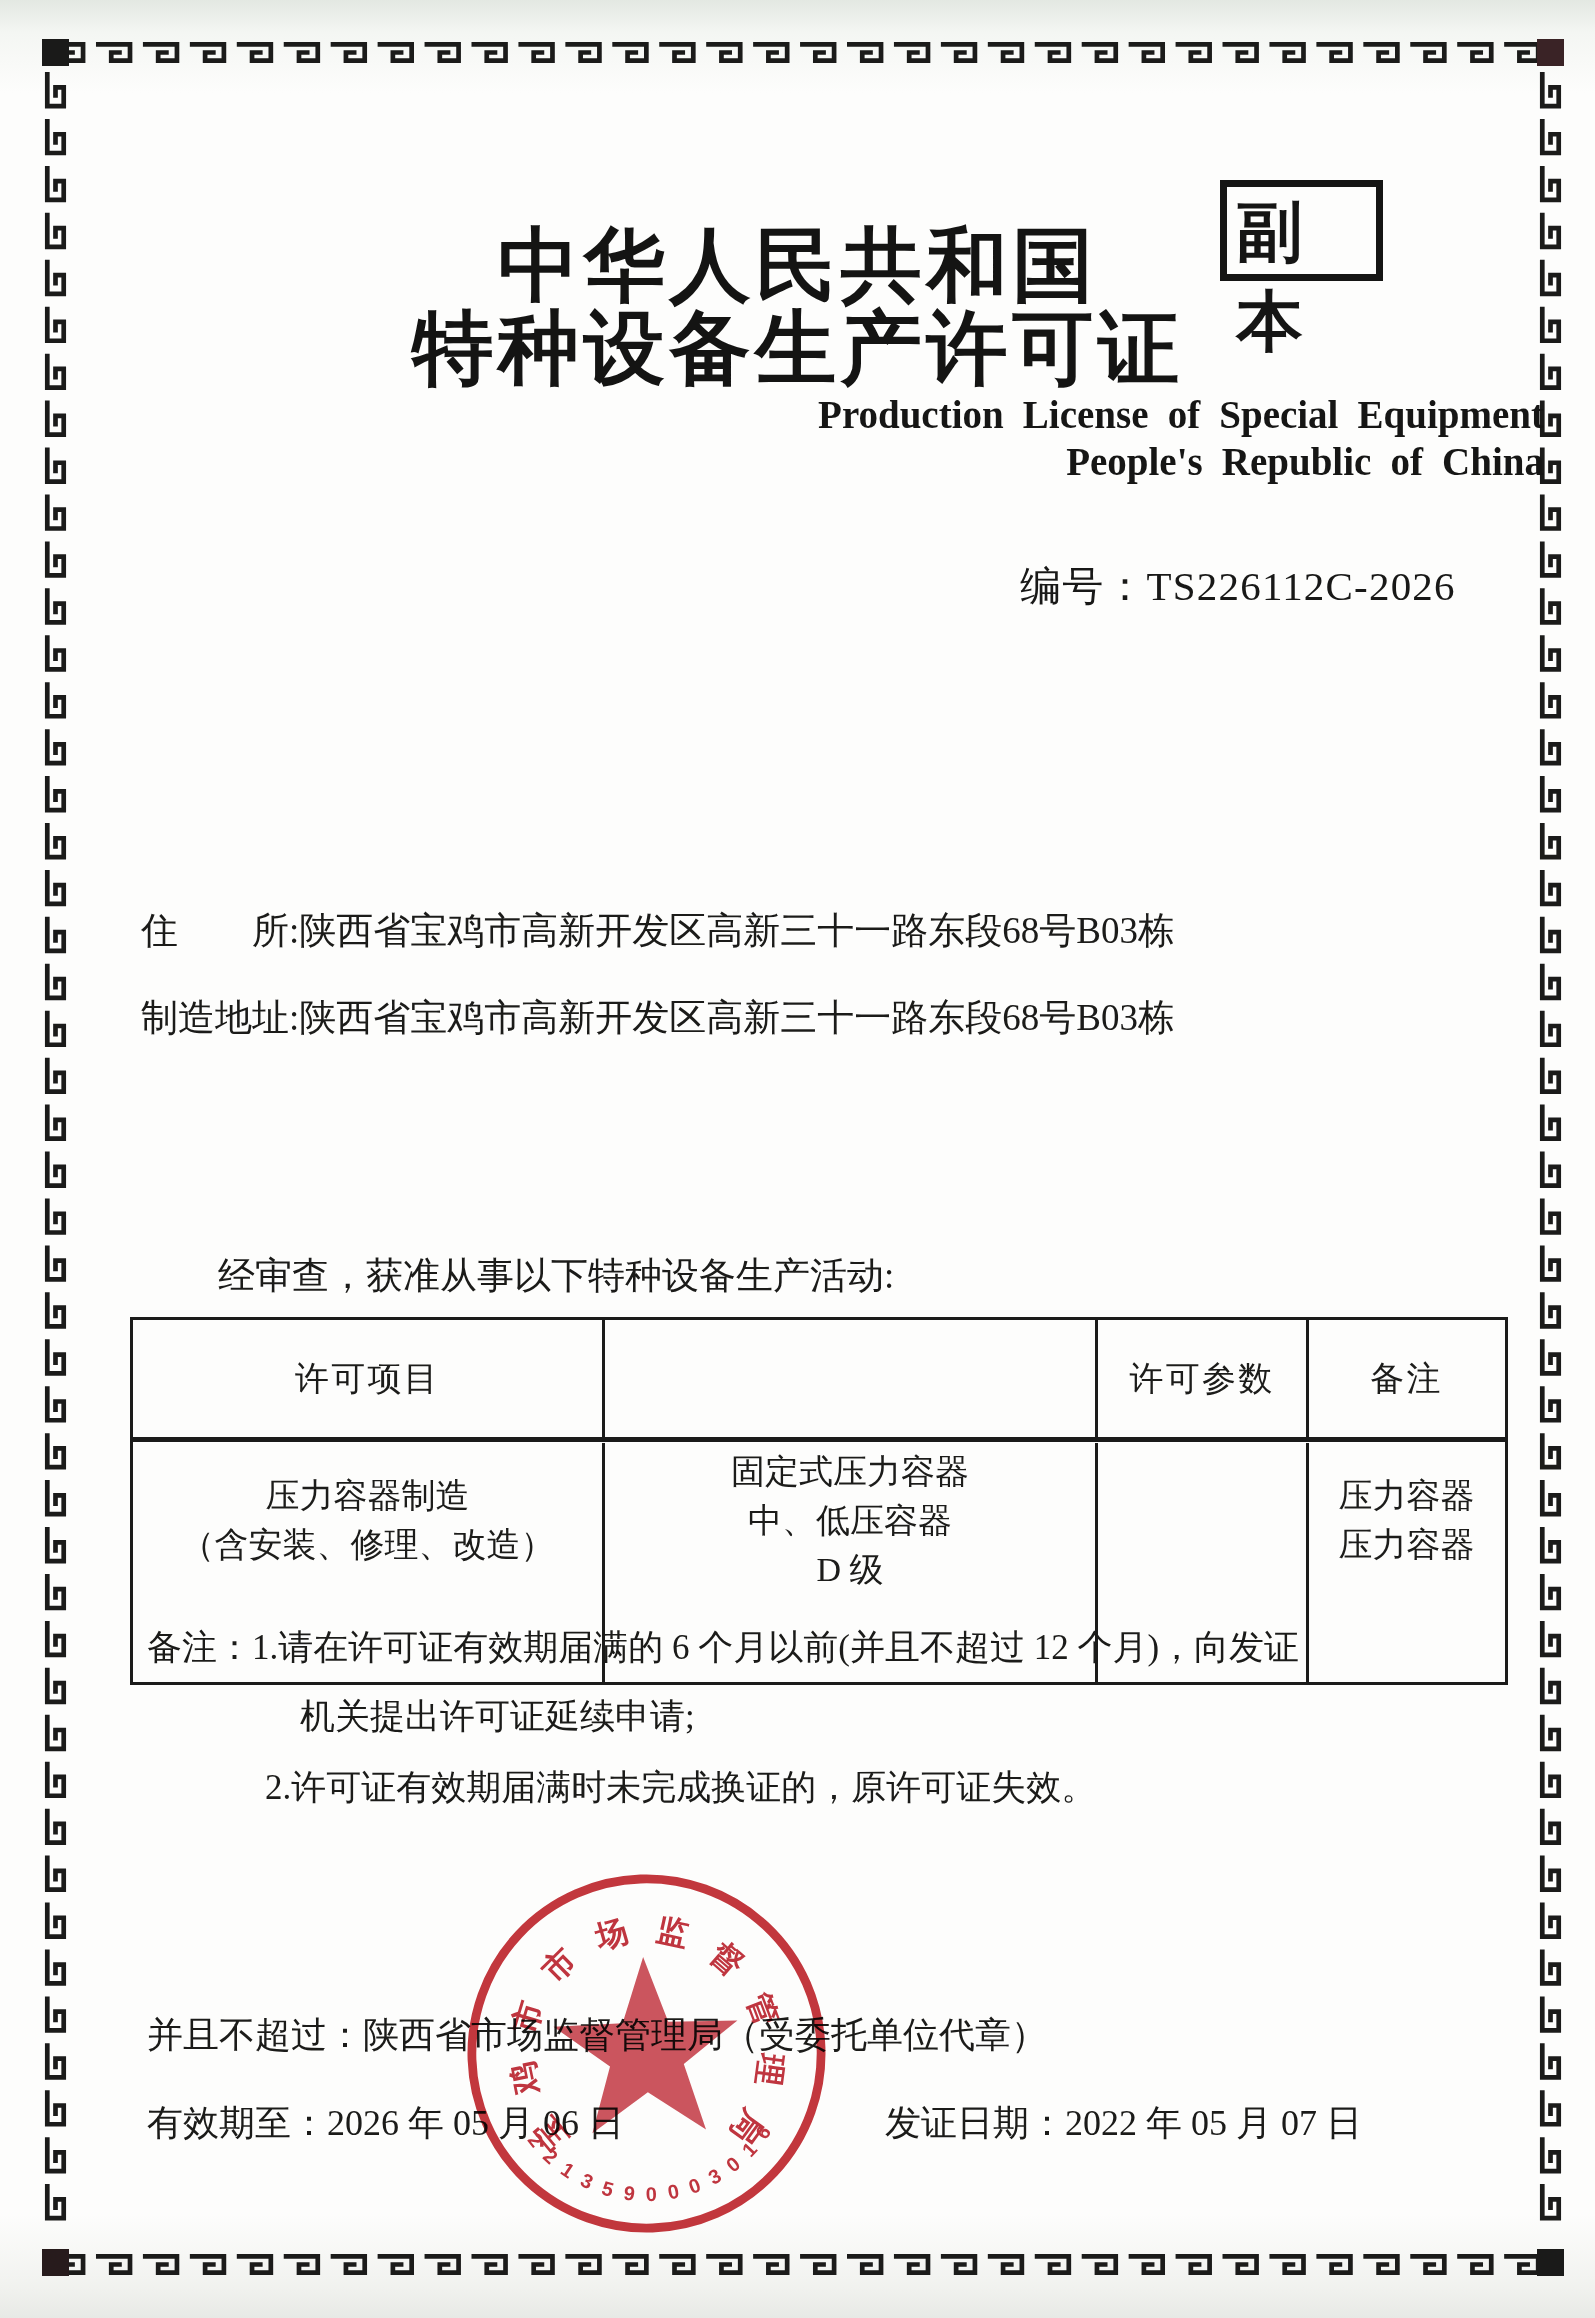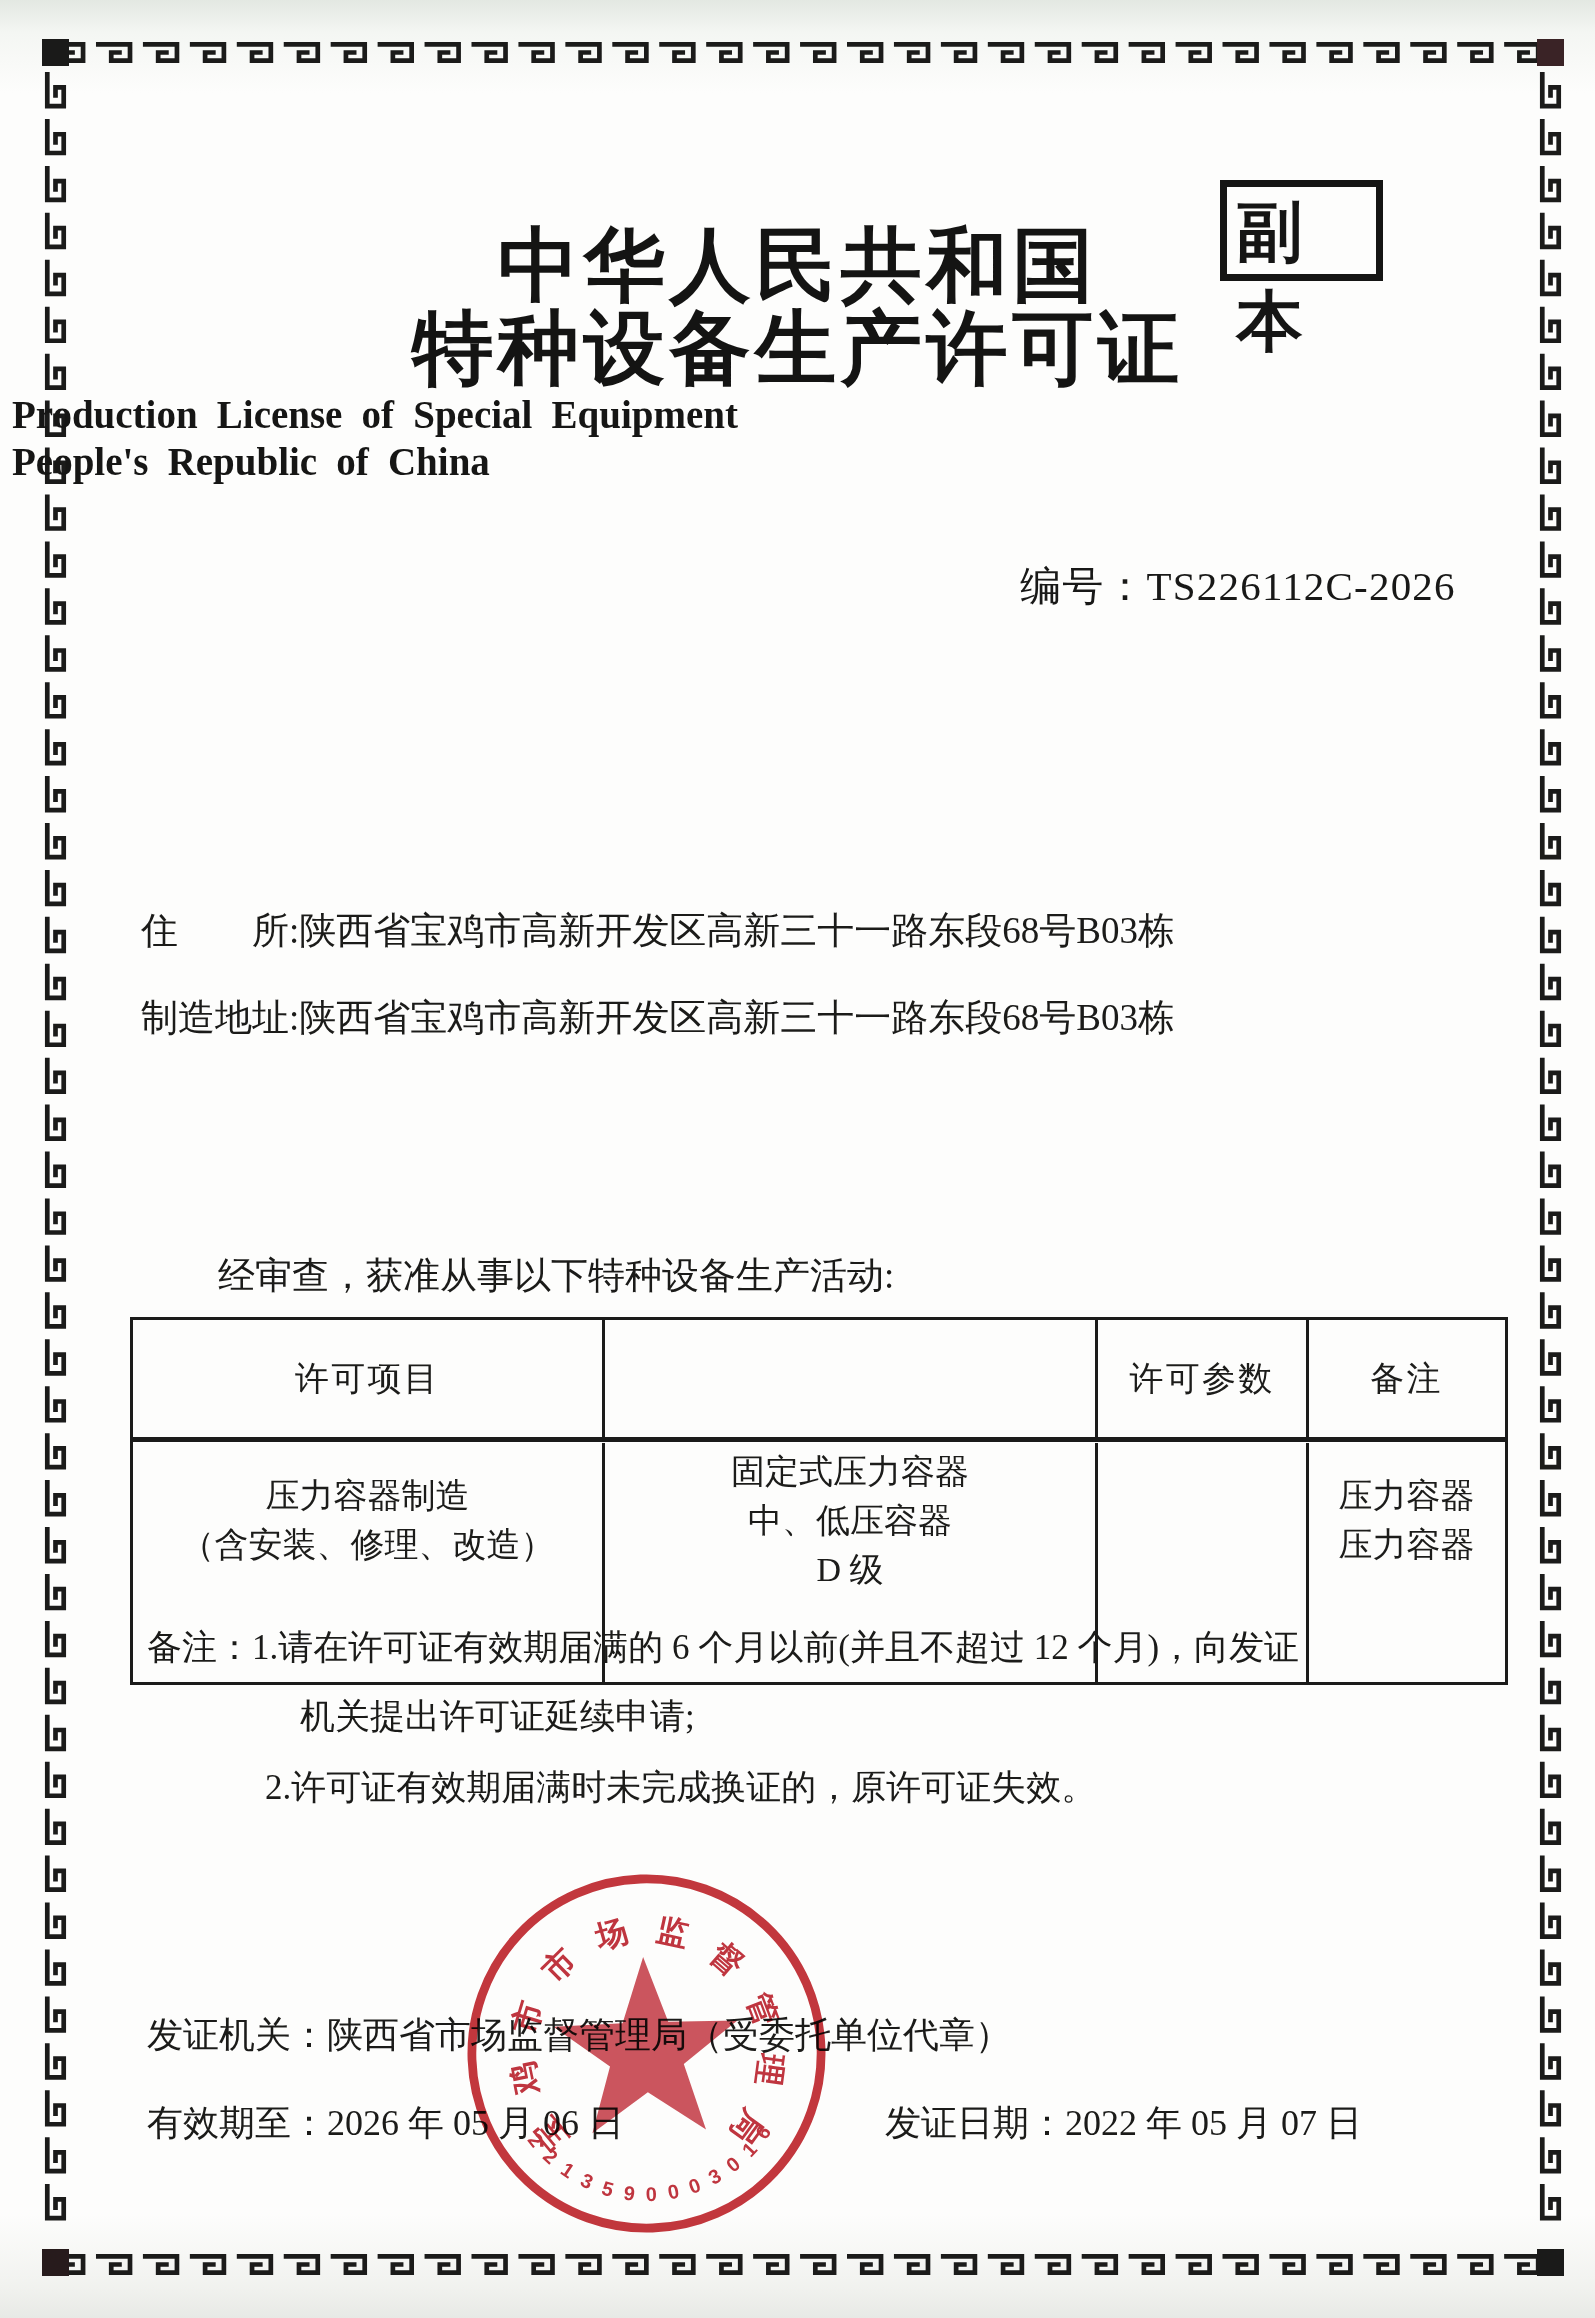--- a/index.html
+++ b/index.html
@@ -18,21 +18,21 @@
     position:absolute;left:1220px;top:180px;width:163px;height:101px;
     border:7px solid #151514;box-sizing:border-box;
     display:flex;justify-content:center;
     font-family:"Liberation Sans", sans-serif;font-weight:900;
     font-size:66px;letter-spacing:9.4px;padding-left:9.4px;color:#151514;
   }
   
   .tcn{position:absolute;left:0;width:1596px;text-align:center;
        font-family:"Liberation Sans", sans-serif;font-weight:900;
        font-size:81px;letter-spacing:4.7px;color:#141413;}
-  .ten{position:absolute;left:12px;width:1544px;text-align:left;
+  .ten{position:absolute;left:0;width:1544px;text-align:right;
        font-weight:bold;font-size:39px;word-spacing:9.4px;color:#161615;}
   .lic{position:absolute;left:1020px;top:559px;font-size:41px;letter-spacing:1.2px;color:#181817;}
   
   .fline{position:absolute;font-size:37px;color:#1b1b19;white-space:nowrap;}
   .spread{display:inline-block;width:148px;text-align:justify;text-align-last:justify;}
   
   .tbl{position:absolute;left:130px;top:1317px;width:1378px;height:368px;
        border:3.5px solid #1b1b1a;box-sizing:border-box;padding-left:31px;}
   .vline{position:absolute;top:0;bottom:0;width:2.9px;background:#1b1b1a;}
   .hline{position:absolute;left:0;right:0;top:117px;height:3.5px;background:#1b1b1a;
@@ -124,21 +124,21 @@
       <div>压力容器</div>
       <div>压力容器</div>
     </div>
   </div>
 
   <div class="note" style="left:147px;top:1624px">备注：1.请在许可证有效期届满的 6 个月以前(并且不超过 12 个月)，向发证</div>
   <div class="note" style="left:300px;top:1693px">机关提出许可证延续申请;</div>
   <div class="note" style="left:265px;top:1764px">2.许可证有效期届满时未完成换证的，原许可证失效。</div>
 
   <div class="foot" style="left:147px;top:2011px">
-    <span>发证机关：</span><span>陕西省市场监督管理局（受委托单位代章）</span>
+    <span>并且不超过：</span><span>陕西省市场监督管理局（受委托单位代章）</span>
   </div>
   <div class="foot" style="left:147px;top:2099px">
     <span>有效期至：</span><span>2026 年 05 月 06 日</span>
   </div>
   <div class="foot" style="left:885px;top:2099px">
     <span>发证日期：</span><span>2022 年 05 月 07 日</span>
   </div>
 
   <svg class="stamp" id="stamp-svg" viewBox="0 0 640 640">
     <circle cx="320" cy="320" r="298" fill="none" stroke="#c0272e" stroke-width="15"></circle>

